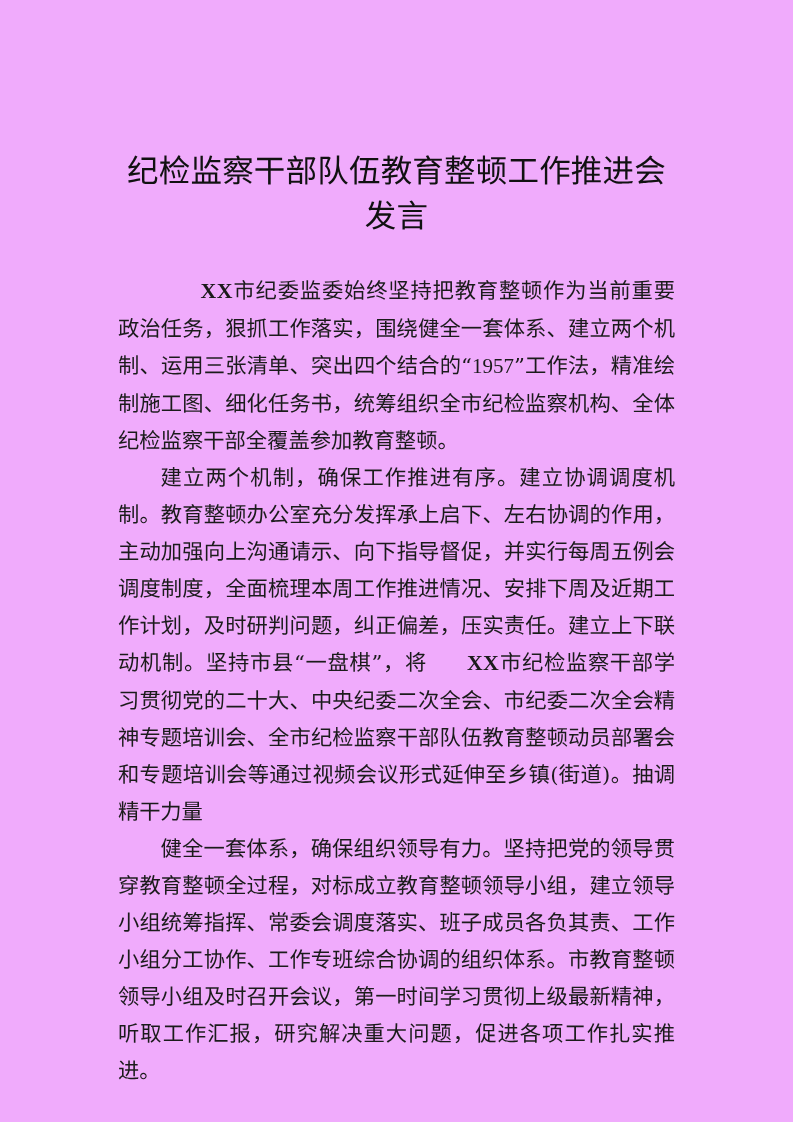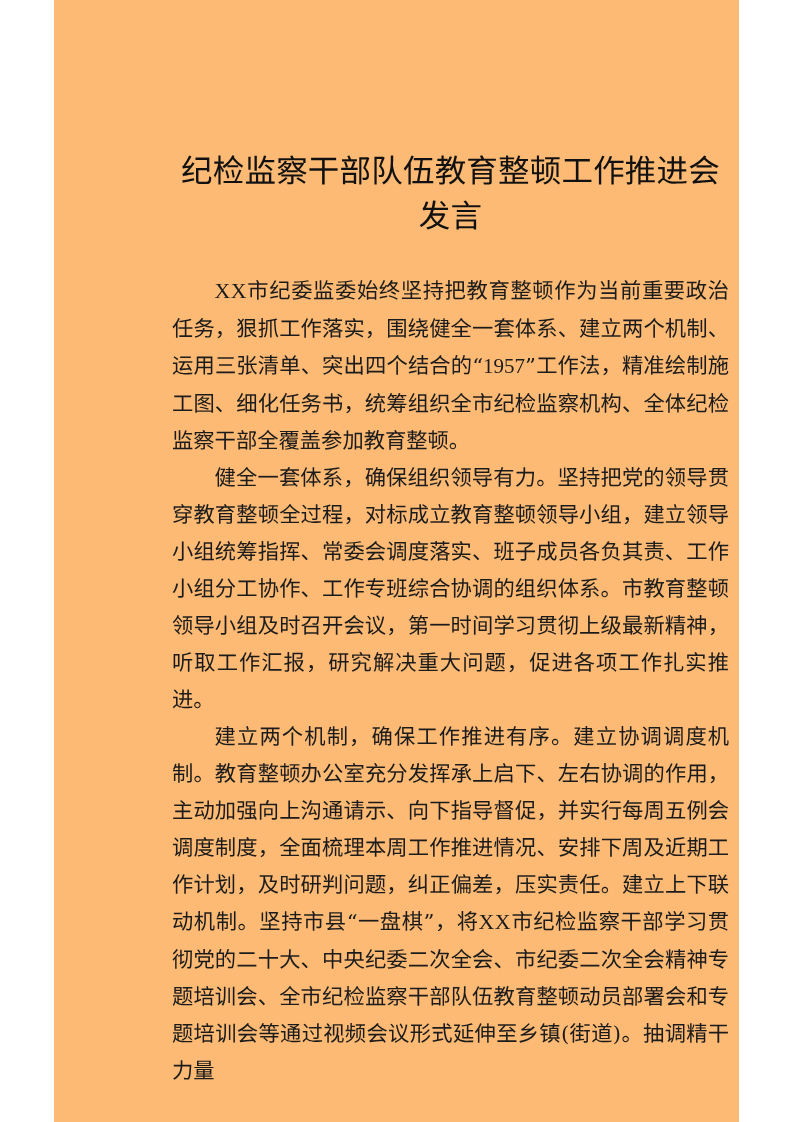--- a/index.html
+++ b/index.html
@@ -4,24 +4,24 @@
 <title>纪检监察干部队伍教育整顿工作推进会发言</title>
 <style>
   html, body {
     margin: 0;
     padding: 0;
     background: #ffffff;
   }
 
   .page {
     position: relative;
-    width: 685px;
+    width: 793px;
     height: 1122px;
     margin: 0 auto;
-    background: #fdba74;
+    background: #f0abfc;
     overflow: hidden;
     box-sizing: border-box;
   }
 
   
   .doc-title {
     position: absolute;
     left: 118px;
     top: 128px;
     width: 557px;
@@ -56,37 +56,38 @@
     word-spacing: 0px;
   }
 
   
   .para.tight {
     letter-spacing: -0.15px;
   }
 
   .latin {
     font-family: "Liberation Serif", "DejaVu Serif", serif;
-    font-weight: 400;
+    font-weight: 700;
     font-size: 21.8px;
     letter-spacing: 0.3px;
+    margin-left: 40px;
   }
 
   .latin-num {
     font-family: "Liberation Serif", "DejaVu Serif", serif;
     font-weight: 400;
     font-size: 21px;
   }
 </style>
 </head>
 <body>
 
 <div class="page">
 
   <h1 class="doc-title">纪检监察干部队伍教育整顿工作推进会发言</h1>
 
   <div class="body-col">
     <p class="para"><span class="latin">XX</span>市纪委监委始终坚持把教育整顿作为当前重要政治任务，狠抓工作落实，围绕健全一套体系、建立两个机制、运用三张清单、突出四个结合的“<span class="latin-num">1957</span>”工作法，精准绘制施工图、细化任务书，统筹组织全市纪检监察机构、全体纪检监察干部全覆盖参加教育整顿。</p>
+    <p class="para tight">建立两个机制，确保工作推进有序。建立协调调度机制。教育整顿办公室充分发挥承上启下、左右协调的作用，主动加强向上沟通请示、向下指导督促，并实行每周五例会调度制度，全面梳理本周工作推进情况、安排下周及近期工作计划，及时研判问题，纠正偏差，压实责任。建立上下联动机制。坚持市县“一盘棋”，将<span class="latin">XX</span>市纪检监察干部学习贯彻党的二十大、中央纪委二次全会、市纪委二次全会精神专题培训会、全市纪检监察干部队伍教育整顿动员部署会和专题培训会等通过视频会议形式延伸至乡镇(街道)。抽调精干力量</p>
     <p class="para">健全一套体系，确保组织领导有力。坚持把党的领导贯穿教育整顿全过程，对标成立教育整顿领导小组，建立领导小组统筹指挥、常委会调度落实、班子成员各负其责、工作小组分工协作、工作专班综合协调的组织体系。市教育整顿领导小组及时召开会议，第一时间学习贯彻上级最新精神，听取工作汇报，研究解决重大问题，促进各项工作扎实推进。</p>
-    <p class="para tight">建立两个机制，确保工作推进有序。建立协调调度机制。教育整顿办公室充分发挥承上启下、左右协调的作用，主动加强向上沟通请示、向下指导督促，并实行每周五例会调度制度，全面梳理本周工作推进情况、安排下周及近期工作计划，及时研判问题，纠正偏差，压实责任。建立上下联动机制。坚持市县“一盘棋”，将<span class="latin">XX</span>市纪检监察干部学习贯彻党的二十大、中央纪委二次全会、市纪委二次全会精神专题培训会、全市纪检监察干部队伍教育整顿动员部署会和专题培训会等通过视频会议形式延伸至乡镇(街道)。抽调精干力量</p>
   </div>
 
 </div>
 
 </body></html>

